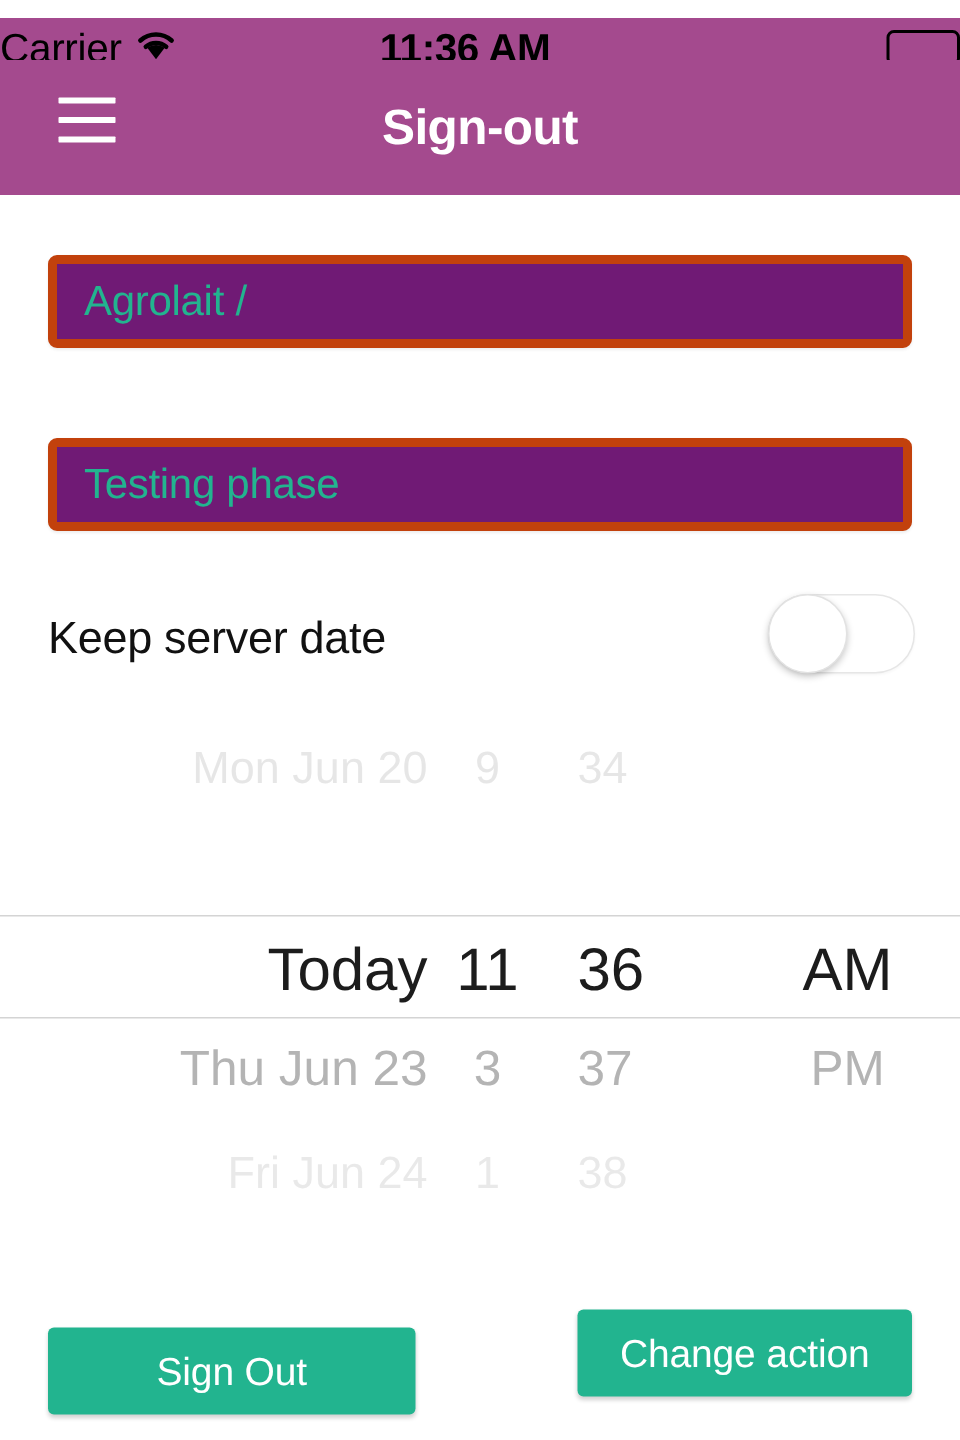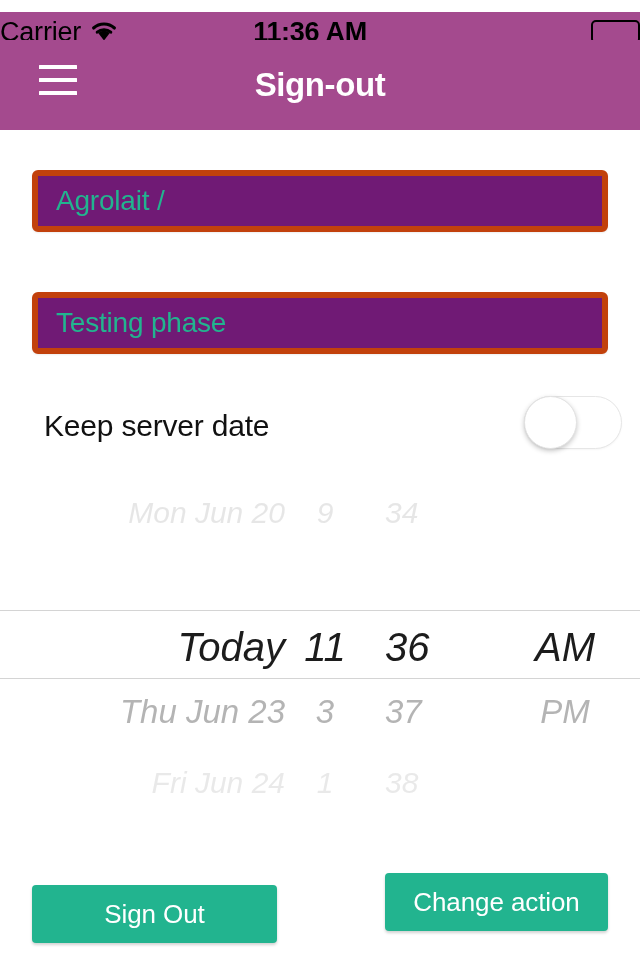--- a/index.html
+++ b/index.html
@@ -145,21 +145,21 @@
     padding-left: 18px;
     font-size: 28px;
     color: #22b48f;
     letter-spacing: -0.2px;
   }
   #field-partner { top: 40px; }
   #field-activity { top: 162px; }
 
   .toggle-row {
     position: absolute;
-    left: 12px; top: 258px;
+    left: 0; top: 258px;
     width: 568px;
     height: 75px;
     display: flex;
     align-items: center;
   }
   .toggle-label {
     position: absolute;
     left: 32px;
     font-size: 30px;
     color: #111111;
@@ -200,21 +200,20 @@
     height: 340px;
     overflow: hidden;
   }
   .picker-row {
     position: absolute;
     left: 0;
     width: 640px;
     height: 64px;
     display: flex;
     align-items: center;
-    font-style: italic;
   }
   .pk-date {
     position: absolute;
     left: 0;
     width: 285px;
     text-align: right;
   }
   .pk-hour {
     position: absolute;
     left: 285px;

